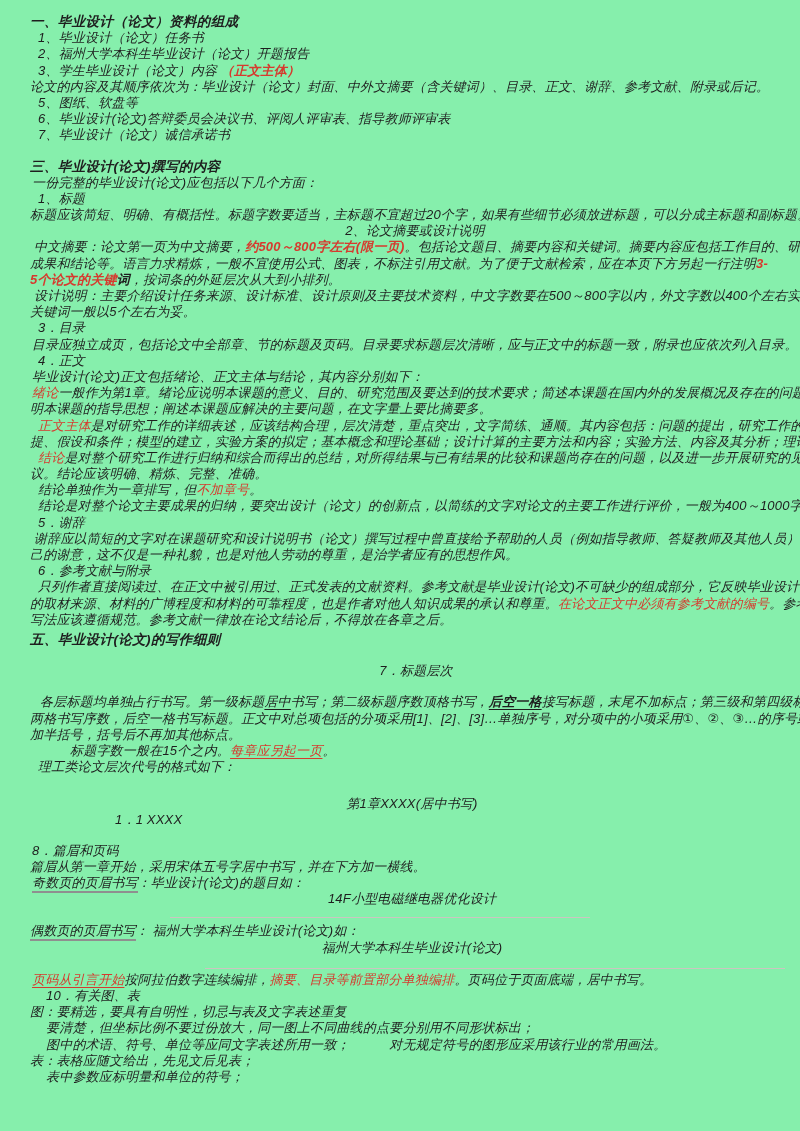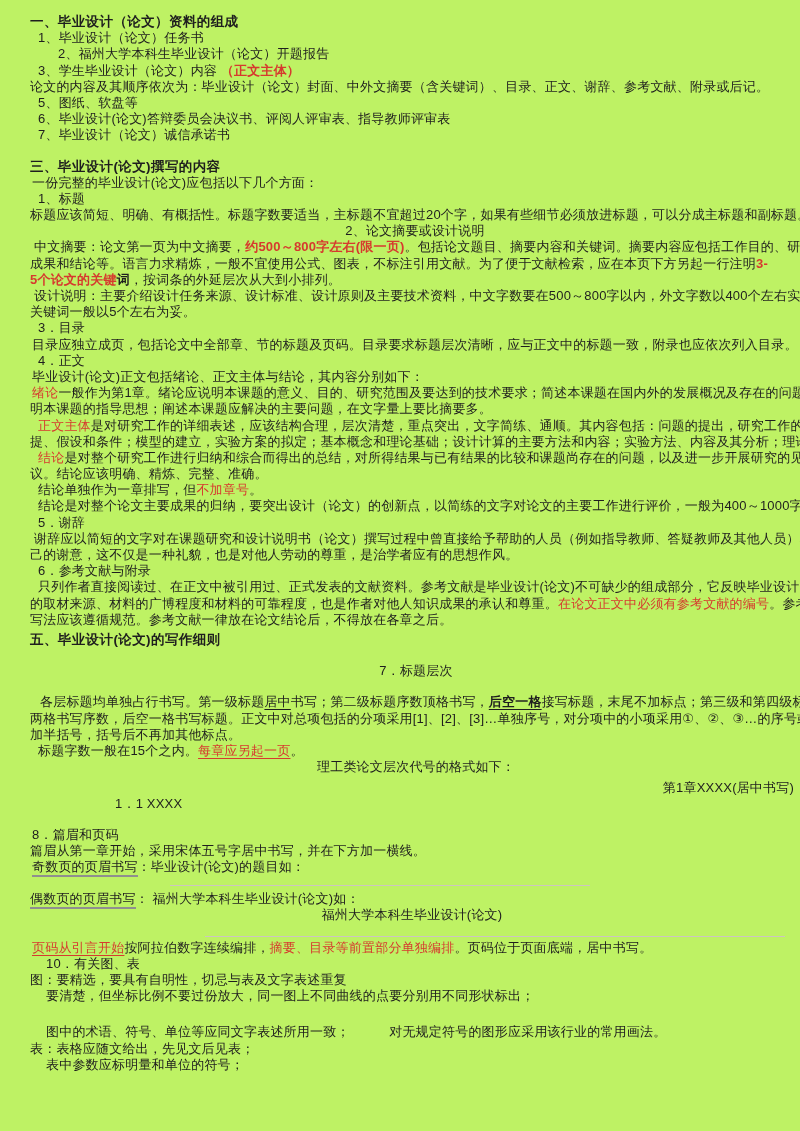--- a/index.html
+++ b/index.html
@@ -22,24 +22,24 @@
   .seg{display:inline;}
   .seg.b{font-weight:bold;}
   .seg.r{color:#d63a2e;}
   .seg.u{text-decoration:underline;text-underline-offset:3px;text-decoration-thickness:1px;}
   .seg.ud{text-decoration:none;border-bottom:2px solid #8f8f8f;padding-bottom:1px;}
   .rule{height:0;border-top:1px solid #ccc5c0;}
 </style>
 </head>
 <body>
 
-<div id="doc" style="background: #bef264; color: rgb(30, 30, 30);">
+<div id="doc" style="background: #86efac; color: rgb(30, 30, 30); font-style: italic;">
     <div class="line heading"><span class="seg">一、毕业设计（论文）资料的组成</span></div>
     <div class="line" style="padding-left: 8px;"><span class="seg">1、毕业设计（论文）任务书</span></div>
-    <div class="line" style="padding-left: 8px; margin-left: 20px;"><span class="seg">2、福州大学本科生毕业设计（论文）开题报告</span></div>
+    <div class="line" style="padding-left: 8px;"><span class="seg">2、福州大学本科生毕业设计（论文）开题报告</span></div>
     <div class="line" style="padding-left: 8px;"><span class="seg">3、学生毕业设计（论文）内容 </span><span class="seg b r">（正文主体）</span></div>
     <div class="line"><span class="seg">论文的内容及其顺序依次为：毕业设计（论文）封面、中外文摘要（含关键词）、目录、正文、谢辞、参考文献、附录或后记。</span></div>
     <div class="line" style="padding-left: 8px;"><span class="seg">5、图纸、软盘等</span></div>
     <div class="line" style="padding-left: 8px;"><span class="seg">6、毕业设计(论文)答辩委员会决议书、评阅人评审表、指导教师评审表</span></div>
     <div class="line" style="padding-left: 8px;"><span class="seg">7、毕业设计（论文）诚信承诺书</span></div>
     <div class="line heading" style="margin-top: 15px;"><span class="seg">三、毕业设计(论文)撰写的内容</span></div>
     <div class="line" style="padding-left: 2px;"><span class="seg">一份完整的毕业设计(论文)应包括以下几个方面：</span></div>
     <div class="line" style="padding-left: 8px;"><span class="seg">1、标题</span></div>
     <div class="line"><span class="seg">标题应该简短、明确、有概括性。标题字数要适当，主标题不宜超过20个字，如果有些细节必须放进标题，可以分成主标题和副标题。</span></div>
     <div class="line" style="padding-left: 6px; text-align: center;"><span class="seg">2、论文摘要或设计说明</span></div>
@@ -65,31 +65,32 @@
     <div class="line"><span class="seg">己的谢意，这不仅是一种礼貌，也是对他人劳动的尊重，是治学者应有的思想作风。</span></div>
     <div class="line" style="padding-left: 8px;"><span class="seg">6．参考文献与附录</span></div>
     <div class="line" style="padding-left: 8px;"><span class="seg">只列作者直接阅读过、在正文中被引用过、正式发表的文献资料。参考文献是毕业设计(论文)不可缺少的组成部分，它反映毕业设计(论文)</span></div>
     <div class="line"><span class="seg">的取材来源、材料的广博程度和材料的可靠程度，也是作者对他人知识成果的承认和尊重。</span><span class="seg r">在论文正文中必须有参考文献的编号</span><span class="seg">。参考文献的</span></div>
     <div class="line"><span class="seg">写法应该遵循规范。参考文献一律放在论文结论后，不得放在各章之后。</span></div>
     <div class="line heading" style="margin-top: 4px;"><span class="seg">五、毕业设计(论文)的写作细则</span></div>
     <div class="line" style="padding-left: 8px; margin-top: 15px; text-align: center;"><span class="seg">7．标题层次</span></div>
     <div class="line" style="padding-left: 10px; margin-top: 15px;"><span class="seg">各层标题均单独占行书写。第一级标题</span><span class="seg u">居中</span><span class="seg">书写；第二级标题序数顶格书写，</span><span class="seg b u">后空一格</span><span class="seg">接写标题，末尾不加标点；第三级和第四级标题均空</span></div>
     <div class="line"><span class="seg">两格书写序数，后空一格书写标题。正文中对总项包括的分项采用[1]、[2]、[3]…单独序号，对分项中的小项采用①、②、③…的序号或数字</span></div>
     <div class="line"><span class="seg">加半括号，括号后不再加其他标点。</span></div>
-    <div class="line" style="padding-left: 8px;"><span class="seg">标题字数一般在15个之内。</span><span class="seg r u">每章应另起一页</span><span class="seg">。</span></div>
-    <div class="line" style="padding-left: 8px; text-align: center;"><span class="seg">理工类论文层次代号的格式如下：</span></div>
-    <div class="line center" style="margin-top: 5px; text-align: right;"><span class="seg">第1章XXXX(居中书写)</span></div>
+    <div class="line" style="padding-left: 8px; margin-left: 32px;"><span class="seg">标题字数一般在15个之内。</span><span class="seg r u">每章应另起一页</span><span class="seg">。</span></div>
+    <div class="line" style="padding-left: 8px;"><span class="seg">理工类论文层次代号的格式如下：</span></div>
+    <div class="line center" style="margin-top: 21px;"><span class="seg">第1章XXXX(居中书写)</span></div>
     <div class="line" style="padding-left: 85px;"><span class="seg">1．1 XXXX</span></div>
     <div class="line" style="padding-left: 2px; margin-top: 14px;"><span class="seg">8．篇眉和页码</span></div>
     <div class="line"><span class="seg">篇眉从第一章开始，采用宋体五号字居中书写，并在下方加一横线。</span></div>
     <div class="line" style="padding-left: 2px;"><span class="seg ud">奇数页的页眉书写</span><span class="seg">：毕业设计(论文)的题目如：</span></div>
+    <div class="line center"><span class="seg">14F小型电磁继电器优化设计</span></div>
     <div class="rule" style="border-top-color: rgb(204, 197, 192); margin-left: 140px; width: 420px; margin-top: 10px;"></div>
     <div class="line" style="margin-top: 5px;"><span class="seg ud">偶数页的页眉书写</span><span class="seg">： 福州大学本科生毕业设计(论文)如：</span></div>
     <div class="line center"><span class="seg">福州大学本科生毕业设计(论文)</span></div>
     <div class="rule" style="border-top-color: rgb(204, 197, 192); margin-left: 175px; width: 580px; margin-top: 12px;"></div>
     <div class="line" style="padding-left: 2px; margin-top: 3px;"><span class="seg r u">页码从引言开始</span><span class="seg">按阿拉伯数字连续编排，</span><span class="seg r">摘要、目录等前置部分单独编排</span><span class="seg">。页码位于页面底端，居中书写。</span></div>
     <div class="line" style="padding-left: 16px;"><span class="seg">10．有关图、表</span></div>
     <div class="line"><span class="seg">图：要精选，要具有自明性，切忌与表及文字表述重复</span></div>
     <div class="line" style="padding-left: 16px;"><span class="seg">要清楚，但坐标比例不要过份放大，同一图上不同曲线的点要分别用不同形状标出；</span></div>
-    <div class="line" style="padding-left: 16px; margin-top: 20px;"><span class="seg">图中的术语、符号、单位等应同文字表述所用一致；　　　对无规定符号的图形应采用该行业的常用画法。</span></div>
+    <div class="line" style="padding-left: 16px;"><span class="seg">图中的术语、符号、单位等应同文字表述所用一致；　　　对无规定符号的图形应采用该行业的常用画法。</span></div>
     <div class="line"><span class="seg">表：表格应随文给出，先见文后见表；</span></div>
     <div class="line" style="padding-left: 16px;"><span class="seg">表中参数应标明量和单位的符号；</span></div>
   </div>
 
 </body></html>

